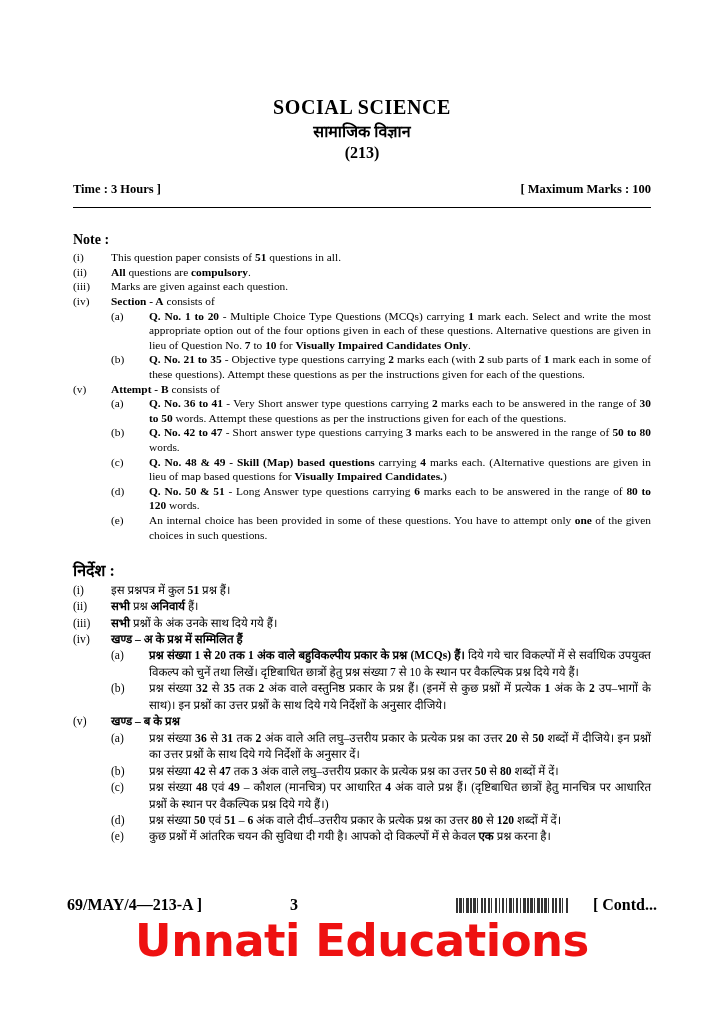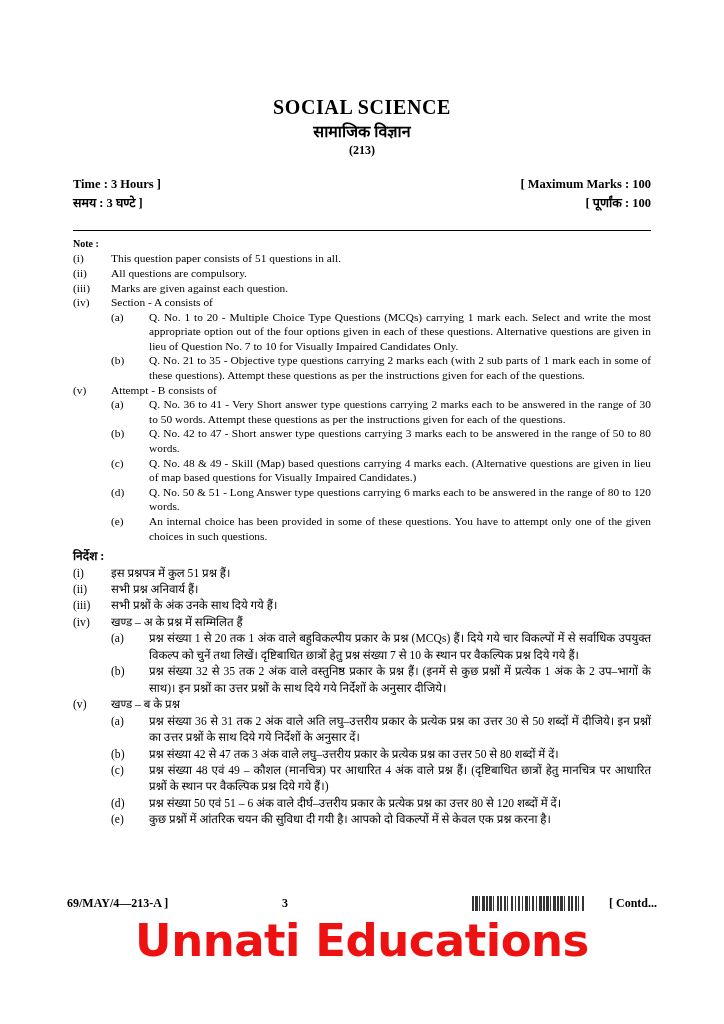--- a/index.html
+++ b/index.html
@@ -32,29 +32,29 @@
     letter-spacing: 0.6px;
     line-height: 1.18;
   }
   .title-hi {
     font-size: 16px;
     font-weight: bold;
     line-height: 1.35;
     margin-top: 1px;
   }
   .title-code {
-    font-size: 12px;
+    font-size: 16px;
     font-weight: bold;
     line-height: 1.3;
     margin-top: 1px;
   }
 
   
   .meta {
-    margin: 16px auto 16px auto;
+    margin: 16px auto 8px auto;
     width: 578px;
     font-size: 12.5px;
     font-weight: bold;
   }
   .meta-row {
     display: flex;
     justify-content: space-between;
     line-height: 1.55;
   }
   .meta-row .left { text-align: left; }
@@ -71,28 +71,28 @@
   .content {
     width: 578px;
     margin: 0 auto;
     padding-top: 6px;
     font-size: 11.4px;
     line-height: 1.28;
     text-align: justify;
   }
   .sec-head {
     font-weight: bold;
-    font-size: 10px;
-    margin-top: 1px;
+    font-size: 14px;
+    margin-top: 17px;
     margin-bottom: 1px;
   }
   .hi-head {
     font-weight: bold;
-    font-size: 12px;
-    margin-top: 6px;
+    font-size: 16px;
+    margin-top: 19px;
     margin-bottom: 1px;
   }
   .item {
     display: flex;
     align-items: flex-start;
     margin-bottom: 0px;
   }
   .marker {
     flex: 0 0 auto;
     text-align: left;
@@ -104,35 +104,35 @@
   .item-body {
     flex: 1 1 auto;
     text-align: justify;
   }
   .hi {
     font-size: 11.6px;
     line-height: 1.42;
     text-align: justify;
   }
   .hi .item-body { line-height: 1.42; }
-  b, .b { font-weight: normal; }
+  b, .b { font-weight: bold; }
 
   
   .footer {
     position: absolute;
     left: 0;
     top: 896px;
     width: 724px;
   }
   .footer-inner {
     width: 590px;
     margin: 0 auto;
     display: flex;
     align-items: center;
-    font-size: 12px;
+    font-size: 16px;
     font-weight: bold;
     justify-content: space-between;
   }
   .footer-left { flex: 0 0 auto; }
   .footer-center {
     flex: 1 1 auto;
     text-align: center;
     padding-right: 70px;
   }
   .footer-right {
@@ -189,24 +189,20 @@
     <div class="title-en">SOCIAL SCIENCE</div>
     <div class="title-hi">सामाजिक विज्ञान</div>
     <div class="title-code">(213)</div>
   </div>
 
   <div class="meta">
     <div class="meta-row">
       <div class="left">Time : 3 Hours ]</div>
       <div class="right">[ Maximum Marks : 100</div>
     </div>
-    <div class="meta-row">
-      <div class="left">समय : 3 घण्टे ]</div>
-      <div class="right">[ पूर्णांक : 100</div>
-    </div>
   </div>
   <hr class="rule">
 
   <div class="content">
 
     <div class="sec-head">Note :</div>
     <div id="note-list">
         <div class="item indent-1">
           <div class="marker m-roman">(i)</div>
           <div class="item-body">This question paper consists of <b>51</b> questions in all.</div>
@@ -282,21 +278,21 @@
         <div class="item indent-2">
           <div class="marker m-alpha">(b)</div>
           <div class="item-body">प्रश्न संख्या <b>32</b> से <b>35</b> तक <b>2</b> अंक वाले वस्तुनिष्ठ प्रकार के प्रश्न हैं। (इनमें से कुछ प्रश्नों में प्रत्येक <b>1</b> अंक के <b>2</b> उप–भागों के साथ)। इन प्रश्नों का उत्तर प्रश्नों के साथ दिये गये निर्देशों के अनुसार दीजिये।</div>
         </div>
         <div class="item indent-1">
           <div class="marker m-roman">(v)</div>
           <div class="item-body"><b>खण्ड – ब के प्रश्न</b></div>
         </div>
         <div class="item indent-2">
           <div class="marker m-alpha">(a)</div>
-          <div class="item-body">प्रश्न संख्या <b>36</b> से <b>31</b> तक <b>2</b> अंक वाले अति लघु–उत्तरीय प्रकार के प्रत्येक प्रश्न का उत्तर <b>30</b> से <b>50</b> शब्दों में दीजिये। इन प्रश्नों का उत्तर प्रश्नों के साथ दिये गये निर्देशों के अनुसार दें।</div>
+          <div class="item-body">प्रश्न संख्या <b>36</b> से <b>31</b> तक <b>2</b> अंक वाले अति लघु–उत्तरीय प्रकार के प्रत्येक प्रश्न का उत्तर <b>20</b> से <b>50</b> शब्दों में दीजिये। इन प्रश्नों का उत्तर प्रश्नों के साथ दिये गये निर्देशों के अनुसार दें।</div>
         </div>
         <div class="item indent-2">
           <div class="marker m-alpha">(b)</div>
           <div class="item-body">प्रश्न संख्या <b>42</b> से <b>47</b> तक <b>3</b> अंक वाले लघु–उत्तरीय प्रकार के प्रत्येक प्रश्न का उत्तर <b>50</b> से <b>80</b> शब्दों में दें।</div>
         </div>
         <div class="item indent-2">
           <div class="marker m-alpha">(c)</div>
           <div class="item-body">प्रश्न संख्या <b>48</b> एवं <b>49</b> – कौशल (मानचित्र) पर आधारित <b>4</b> अंक वाले प्रश्न हैं। (दृष्टिबाधित छात्रों हेतु मानचित्र पर आधारित प्रश्नों के स्थान पर वैकल्पिक प्रश्न दिये गये हैं।)</div>
         </div>
         <div class="item indent-2">

